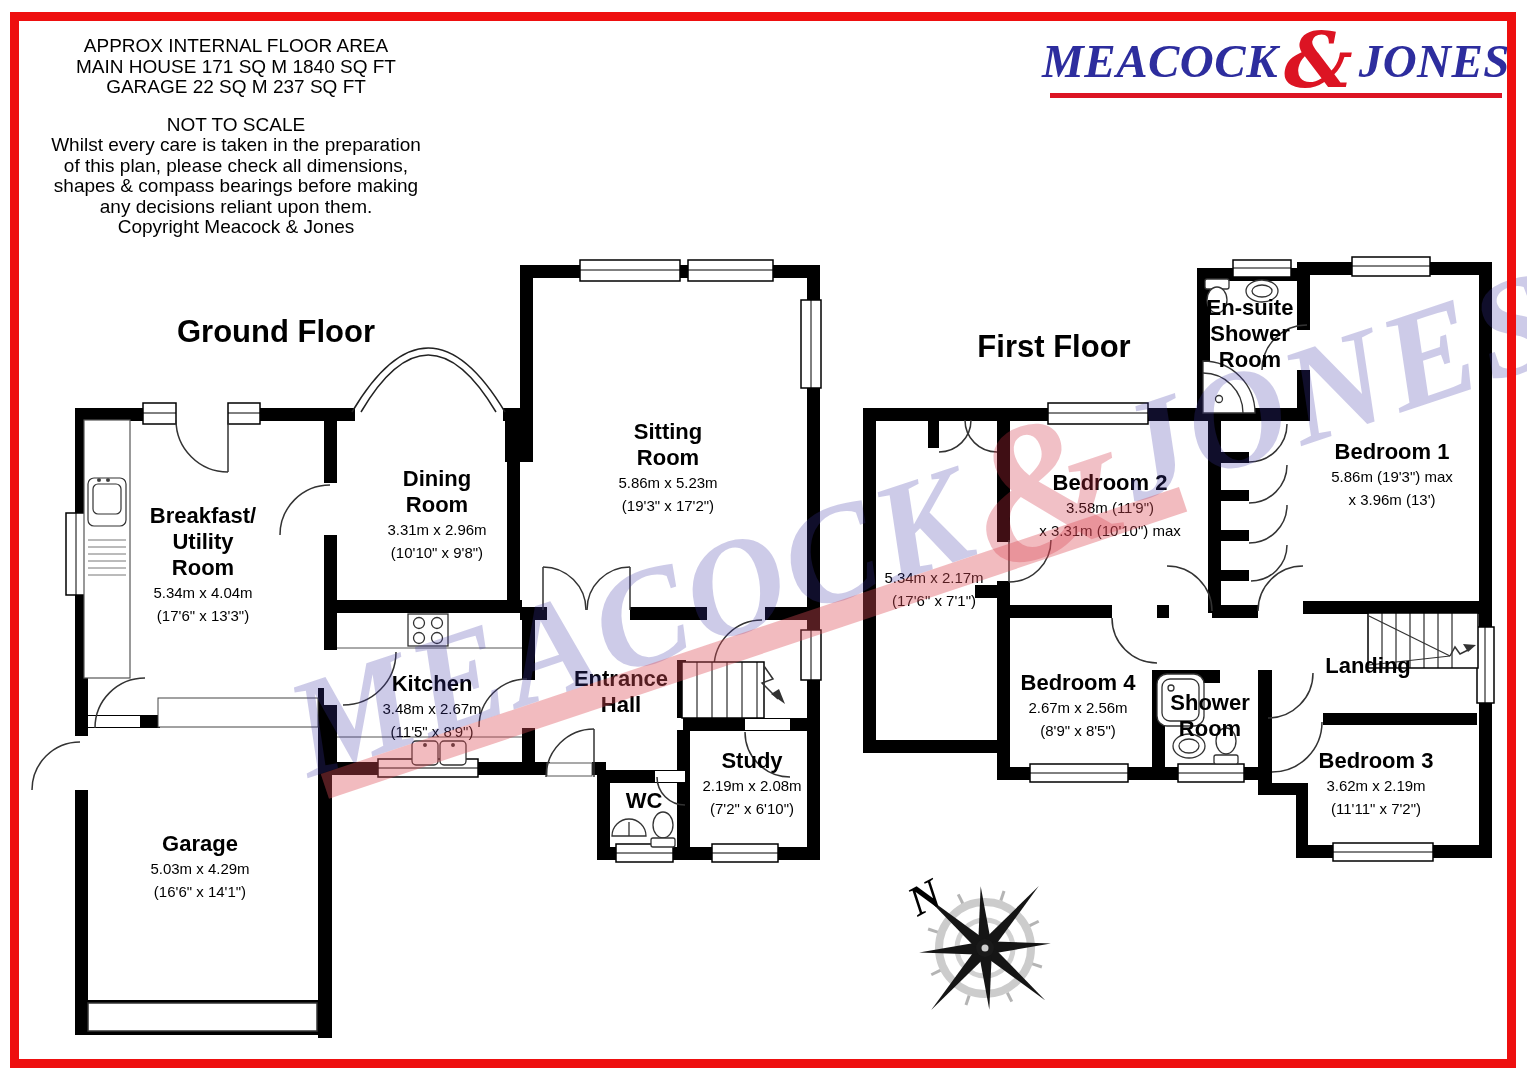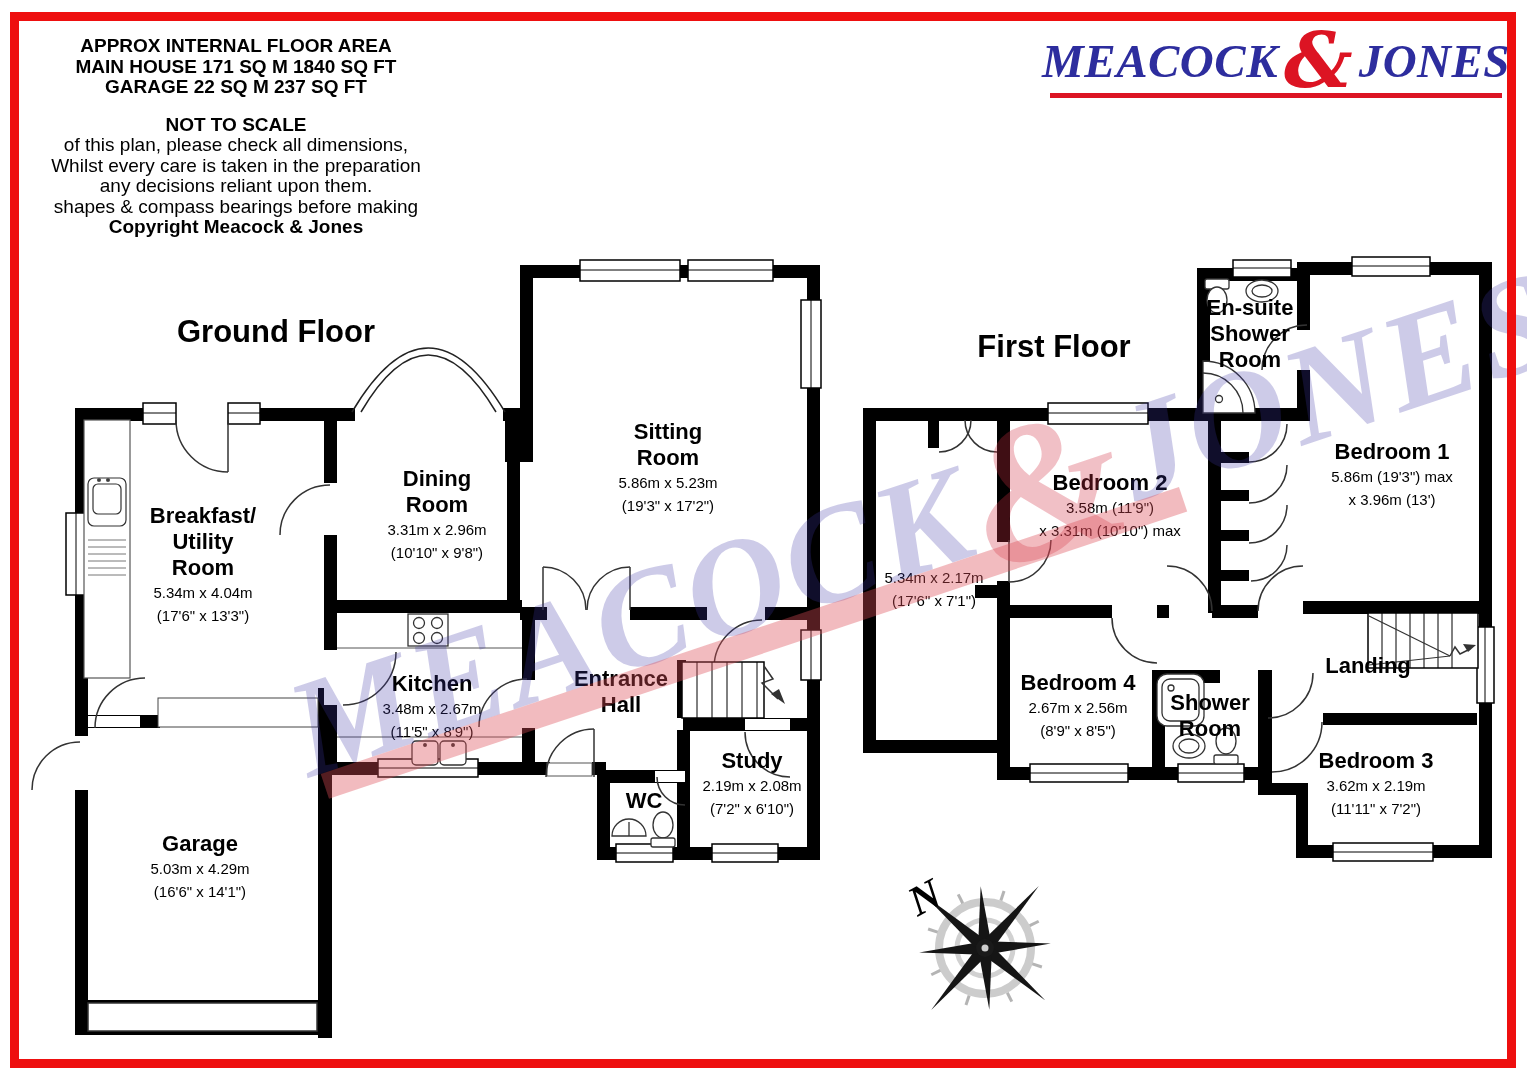--- a/index.html
+++ b/index.html
@@ -4,21 +4,21 @@
 <style>
   html,body{margin:0;padding:0;background:#888;}
   .page{position:relative;width:1527px;height:1080px;background:#ffffff;overflow:hidden;
         font-family:"Liberation Sans",sans-serif;color:#000;}
   .frame{position:absolute;left:10px;top:12px;width:1506px;height:1056px;
          border:9px solid #ee0f0f;box-sizing:border-box;z-index:6;pointer-events:none;}
   svg.plan{position:absolute;left:0;top:0;z-index:1;}
   
   .info{position:absolute;left:38px;top:36px;width:396px;text-align:center;
         font-size:19px;line-height:20.5px;z-index:3;}
-  .info .b{font-weight:bold;}
+  .info .b{font-weight:normal;}
   .info .gap{height:17px;}
   
   .logo{position:absolute;left:1050px;top:32px;width:452px;z-index:3;text-align:center;}
   .logo-row{display:flex;align-items:center;justify-content:center;
             font-family:"Liberation Serif",serif;font-style:italic;font-weight:bold;}
   .logo-word{font-size:47px;color:#2d2d9e;letter-spacing:0.5px;}
   .logo-amp{font-size:76px;color:#dc1423;line-height:58px;margin:0 6px;font-family:"DejaVu Serif",serif;}
   .logo-line{height:5px;background:#dc1423;margin-top:3px;}
   
   .title{position:absolute;font-weight:bold;font-size:31px;z-index:3;transform:translateX(-50%);white-space:nowrap;text-align:center;}
@@ -333,24 +333,24 @@
     <span class="wm-word">JONES</span>
     <div class="wm-stripe"></div>
   </div>
 
   <div class="info">
     <div class="b">APPROX INTERNAL FLOOR AREA</div>
     <div class="b">MAIN HOUSE 171 SQ M 1840 SQ FT</div>
     <div class="b">GARAGE 22 SQ M 237 SQ FT</div>
     <div class="gap"></div>
     <div class="b">NOT TO SCALE</div>
+    <div>Whilst every care is taken in the preparation</div>
     <div>of this plan, please check all dimensions,</div>
-    <div>Whilst every care is taken in the preparation</div>
+    <div>shapes &amp; compass bearings before making</div>
     <div>any decisions reliant upon them.</div>
-    <div>shapes &amp; compass bearings before making</div>
     <div class="b">Copyright Meacock &amp; Jones</div>
   </div>
 
   <div class="logo">
     <div class="logo-row">
       <span class="logo-word">MEACOCK</span>
       <span class="logo-amp">&amp;</span>
       <span class="logo-word">JONES</span>
     </div>
     <div class="logo-line"></div>

